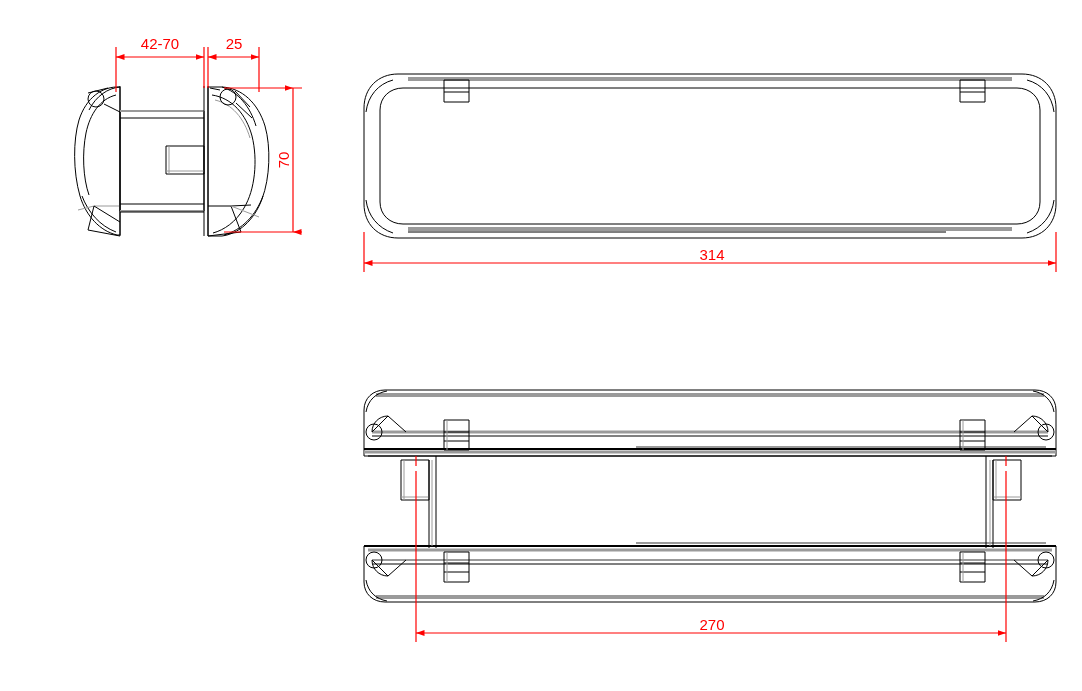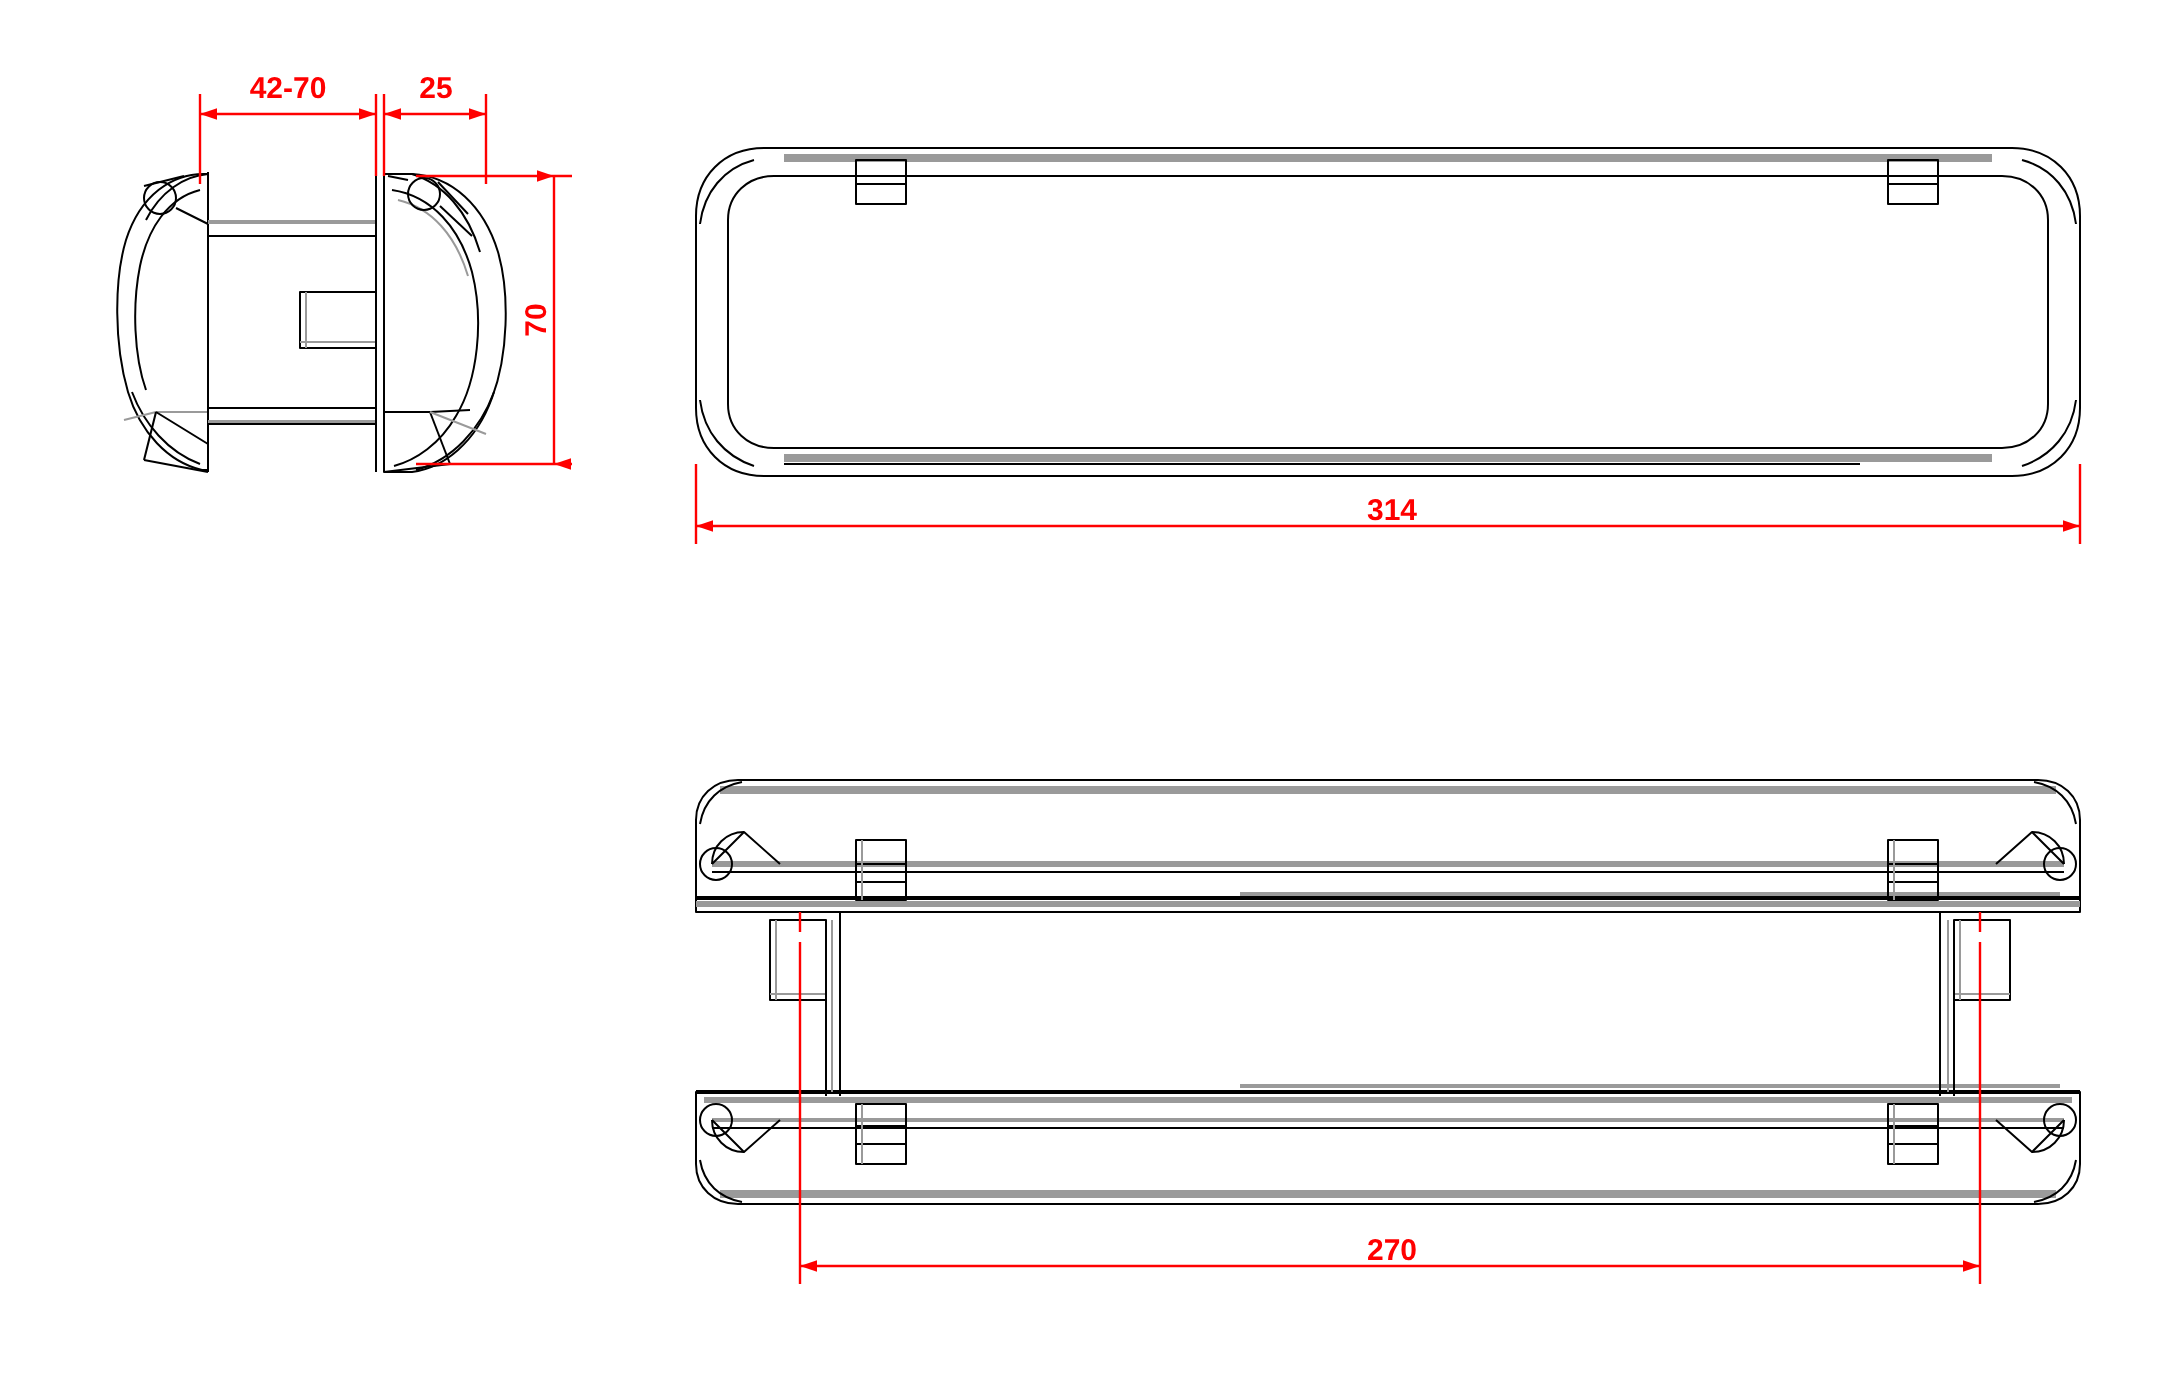--- a/index.html
+++ b/index.html
@@ -1,21 +1,21 @@
 <!DOCTYPE html>
 <html><head>
 <meta charset="utf-8">
 <title>Technical Drawing</title>
 <style>
   html,body{margin:0;padding:0;background:#ffffff;}
   body{
     font-family:"Liberation Sans", sans-serif;
     width:1082px;height:691px;overflow:hidden;position:relative;
   }
-  #sheet{position:absolute;left:0;top:0;width:881px;height:691px;background:#fff;font-weight:bold;}
+  #sheet{position:absolute;left:16px;top:0;width:881px;height:691px;background:#fff;}
   svg{display:block;}
   .dimtext{
     font-family:"Liberation Sans", sans-serif;
     font-size:15px;
     fill:#ff0000;
     text-anchor:middle;
     dominant-baseline:middle;
   }
   .dimtext.vert{ }
 </style>

